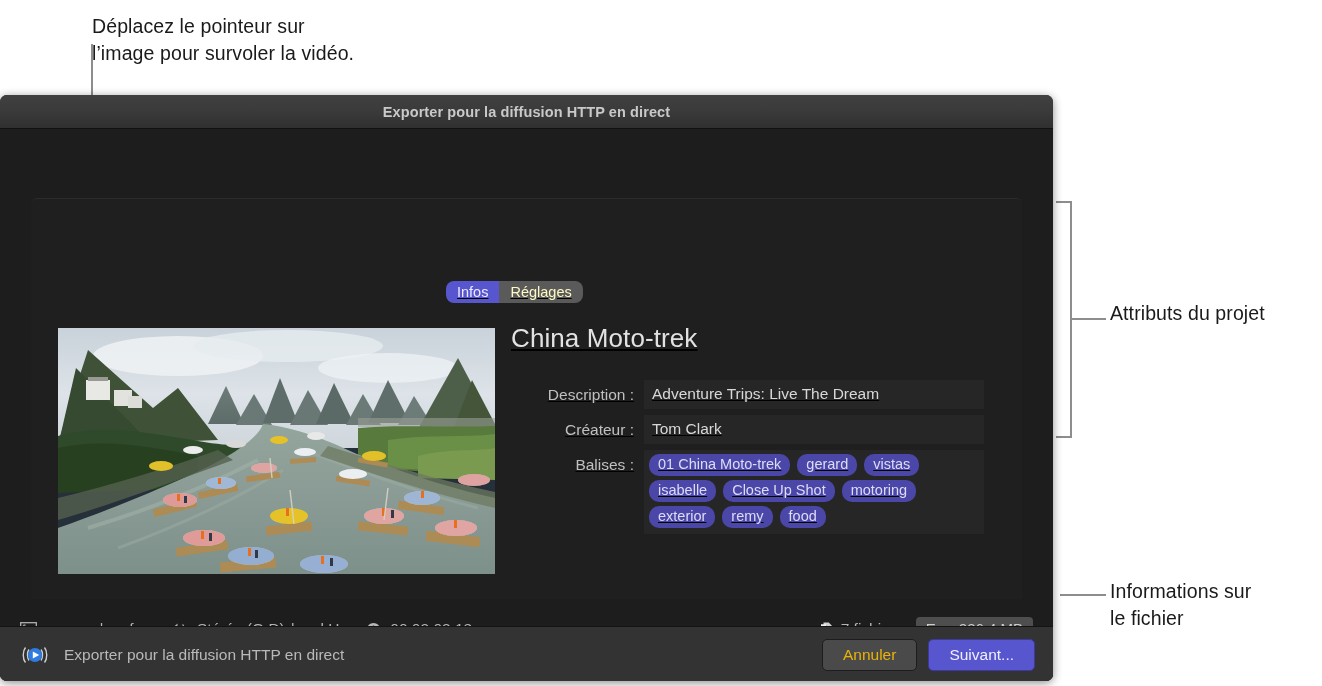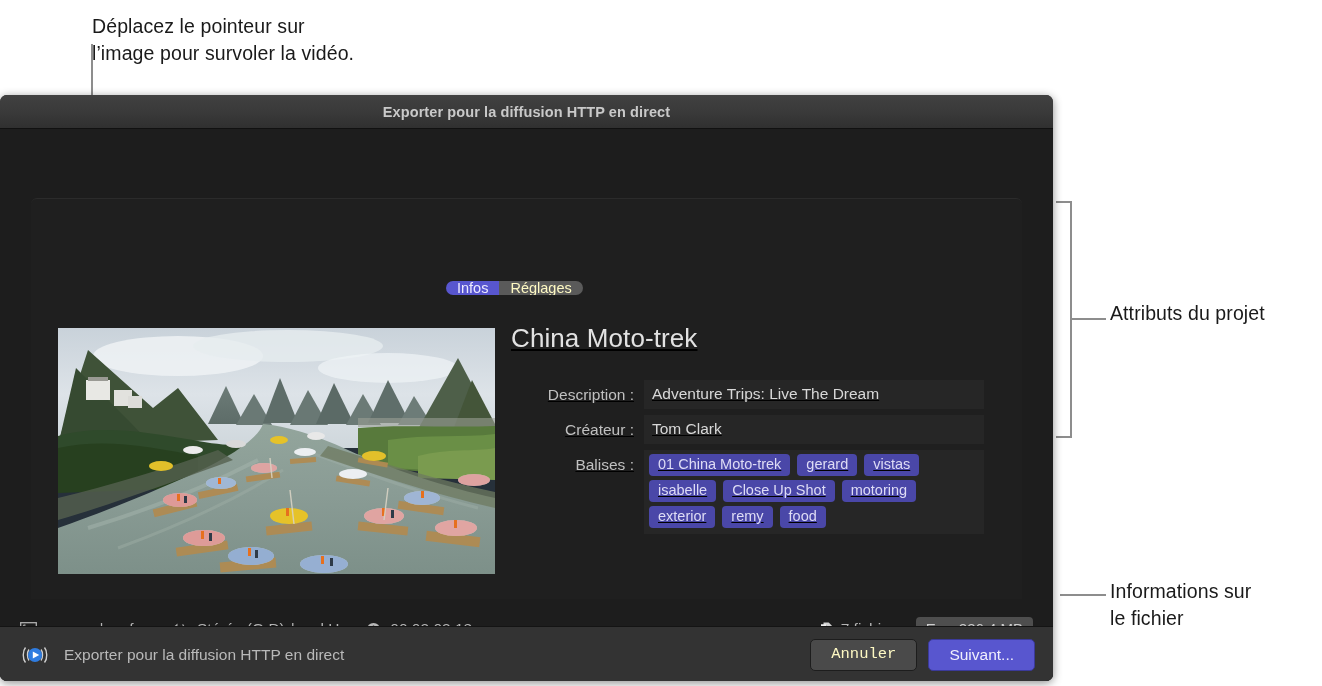--- a/index.html
+++ b/index.html
@@ -108,22 +108,23 @@
   }
 
   
   #segmented {
     position: absolute;
     left: 446px;
     top: 152px;
     display: flex;
     border-radius: 8px;
     overflow: hidden;
-    height: 14px;
+    height: 22px;
     z-index: 5;
+    text-decoration: underline;
   }
   .seg-btn {
     font-size: 14.5px;
     color: #fef9c3;
     padding: 0 11px;
     display: flex;
     align-items: center;
     background: #5a5a5a;
     cursor: default;
     line-height: 1;
@@ -203,21 +204,21 @@
     padding: 4px 5px 6px 5px;
     display: flex;
     flex-wrap: wrap;
     gap: 4px 7px;
   }
   .tag {
     background: #4a47a8;
     color: #dedcf5;
     font-size: 14.5px;
     padding: 2px 9px 3px 9px;
-    border-radius: 4px;
+    border-radius: 10px;
     white-space: nowrap;
     line-height: 17px;
   }
 
   
   #statusbar {
     position: absolute;
     left: 0;
     top: 470px;
     width: 1053px;
@@ -263,21 +264,21 @@
   }
   #footer-buttons { margin-left: auto; display: flex; gap: 11px; }
   .btn {
     font-size: 15.5px;
     padding: 5px 20px 6px 20px;
     border-radius: 5px;
     border: 1px solid #1d1d1d;
     cursor: default;
     line-height: 19px;
   }
-  .btn-secondary { background: #4a4a4a; color: #fef9c3; font-family: Liberation Mono, monospace; }
+  .btn-secondary { background: #4a4a4a; color: #eab308; }
   .btn-primary { background: #5856cf; color: #f0effd; border-color: #3b3a9a; }
 
   .icon { display: inline-flex; align-items: center; justify-content: center; }
 </style>
 </head>
 <body>
 
 <div id="root">
 
   <div class="callout-text" id="callout-top">Déplacez le pointeur sur

